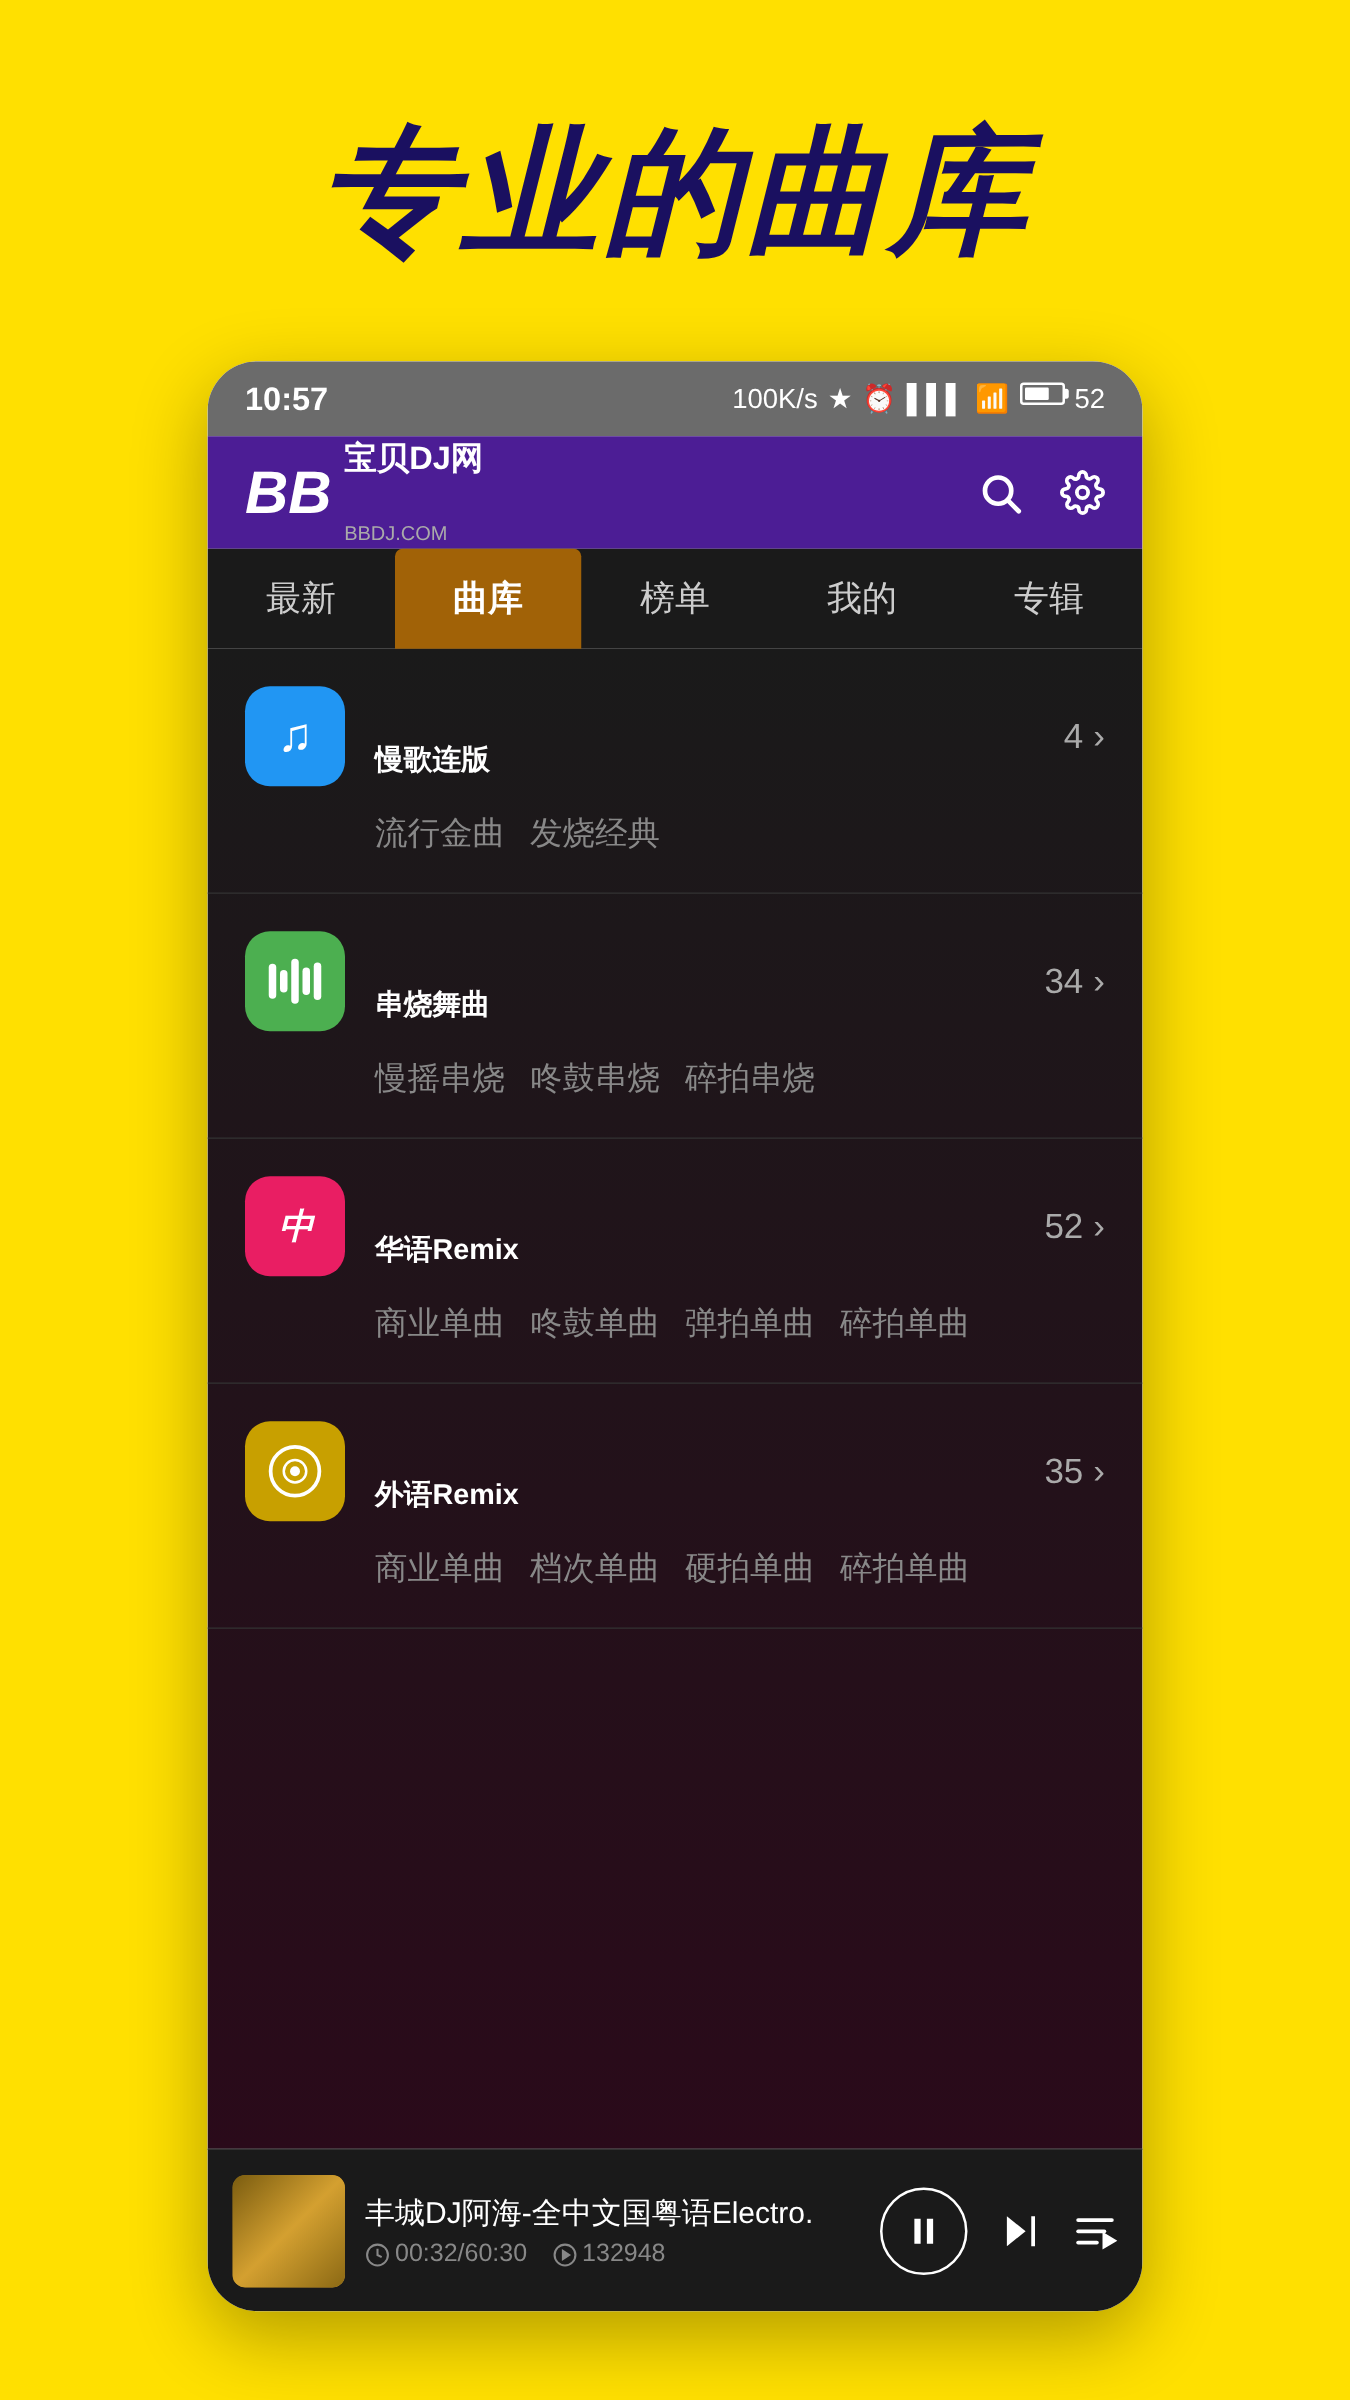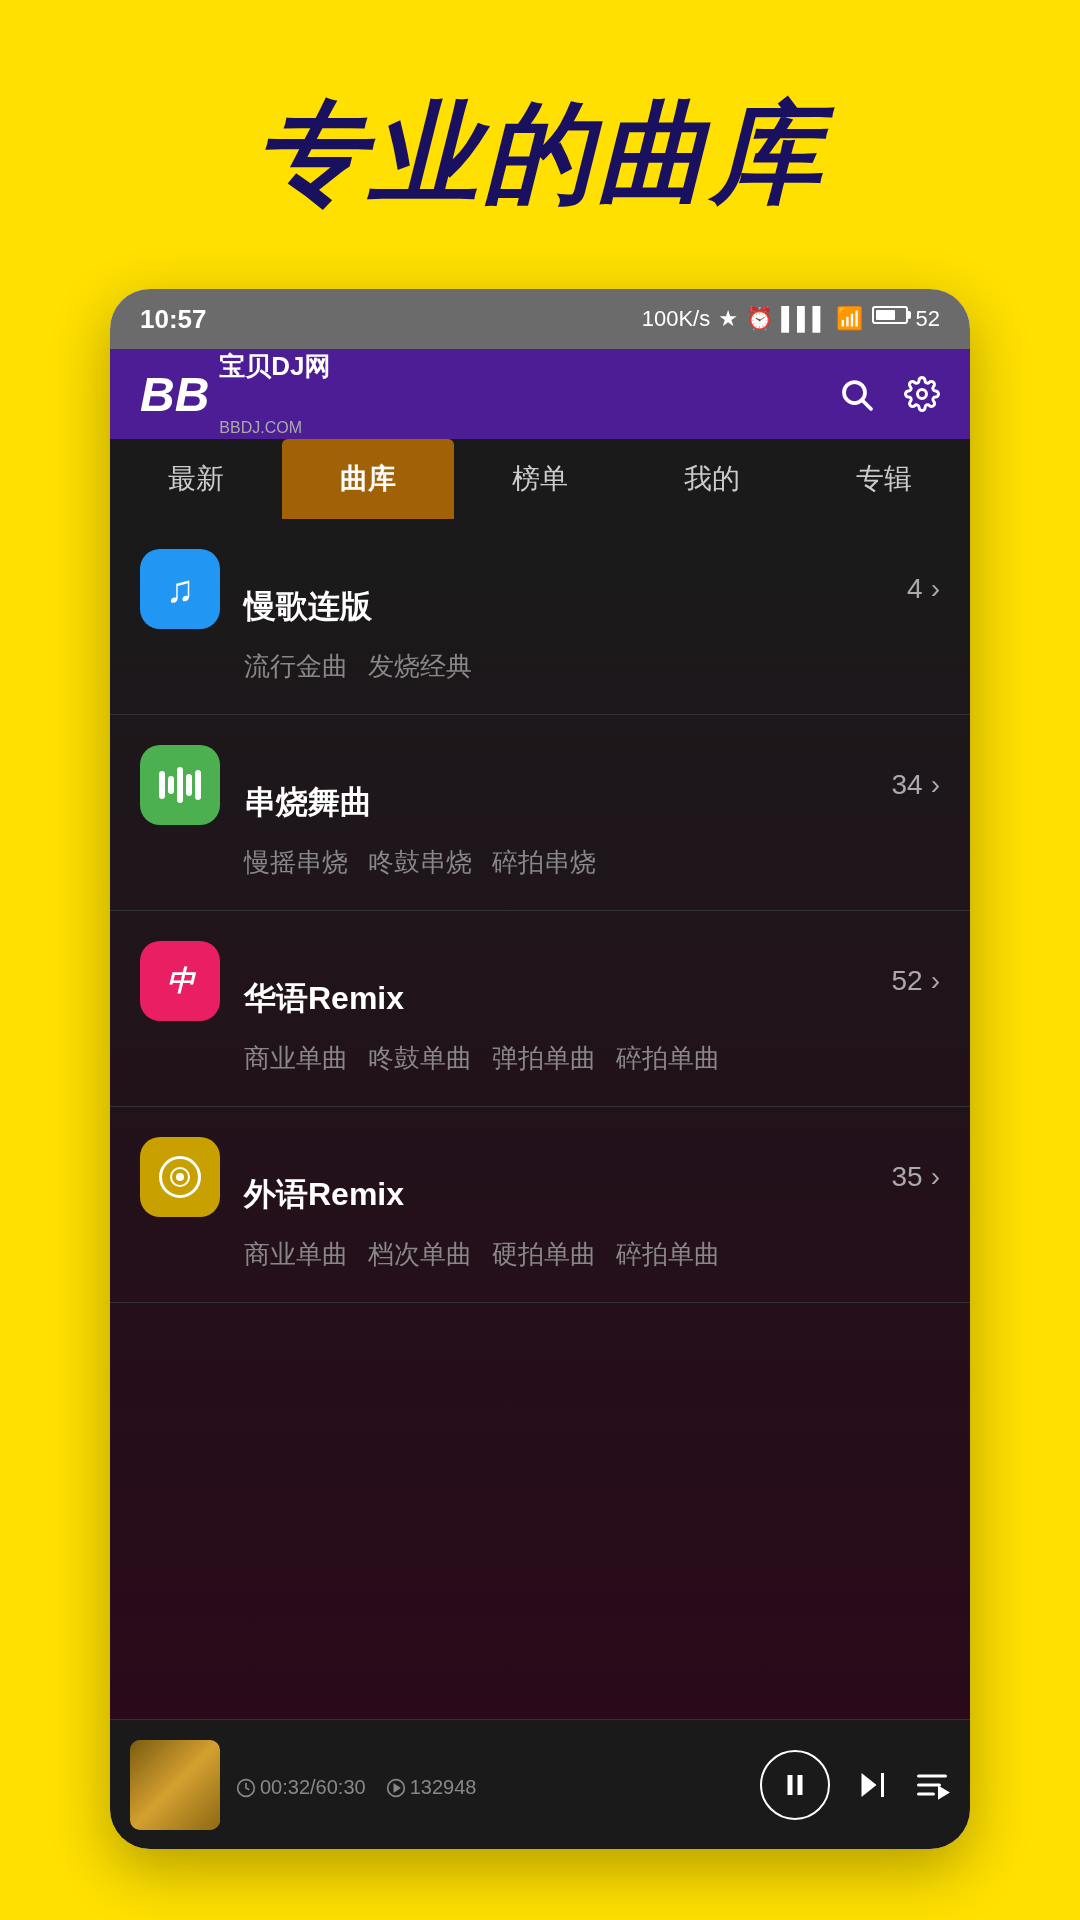--- a/index.html
+++ b/index.html
@@ -18,21 +18,21 @@
       font-weight: 900;
       color: #1a1060;
       font-style: italic;
       margin-top: 80px;
       margin-bottom: 60px;
       letter-spacing: 4px;
       text-shadow: none;
     }
 
     .phone-frame {
-      width: 860px;
+      width: 748px;
       background: #ffffff;
       border-radius: 40px;
       overflow: hidden;
       box-shadow: 0 20px 60px rgba(0,0,0,0.3);
     }
 
     
     .status-bar {
       background: #6b6b6b;
       height: 60px;
@@ -175,21 +175,21 @@
       color: white;
       margin-right: 24px;
       flex-shrink: 0;
     }
     .icon-blue { background: #2196F3; }
     .icon-green { background: #4CAF50; }
     .icon-red { background: #e91e63; }
     .icon-gold { background: #c8a000; }
 
     .category-name {
-      font-size: 32px;
+      font-size: 23px;
       font-weight: 700;
       color: white;
       flex: 1;
       margin-top: 36px;
     }
     .category-count {
       display: flex;
       align-items: center;
       gap: 8px;
       color: #aaa;
@@ -488,20 +488,21 @@
       </div>
     </div>
 
   </div>
 
   <div class="now-playing">
     <div class="now-playing-thumb">
       <div class="thumb-img"></div>
     </div>
     <div class="now-playing-info">
+      <div class="now-playing-title">丰城DJ阿海-全中文国粤语Electro.</div>
       <div class="now-playing-meta">
         <span class="meta-time">
           <svg width="20" height="20" viewBox="0 0 24 24" fill="none" stroke="#888" stroke-width="2">
               <circle cx="12" cy="12" r="10"></circle>
               <polyline points="12 6 12 12 16 14"></polyline>
             </svg>
           <span>00:32/60:30</span>
         </span>
         <span class="meta-plays">
           <svg width="20" height="20" viewBox="0 0 24 24" fill="none" stroke="#888" stroke-width="2">

